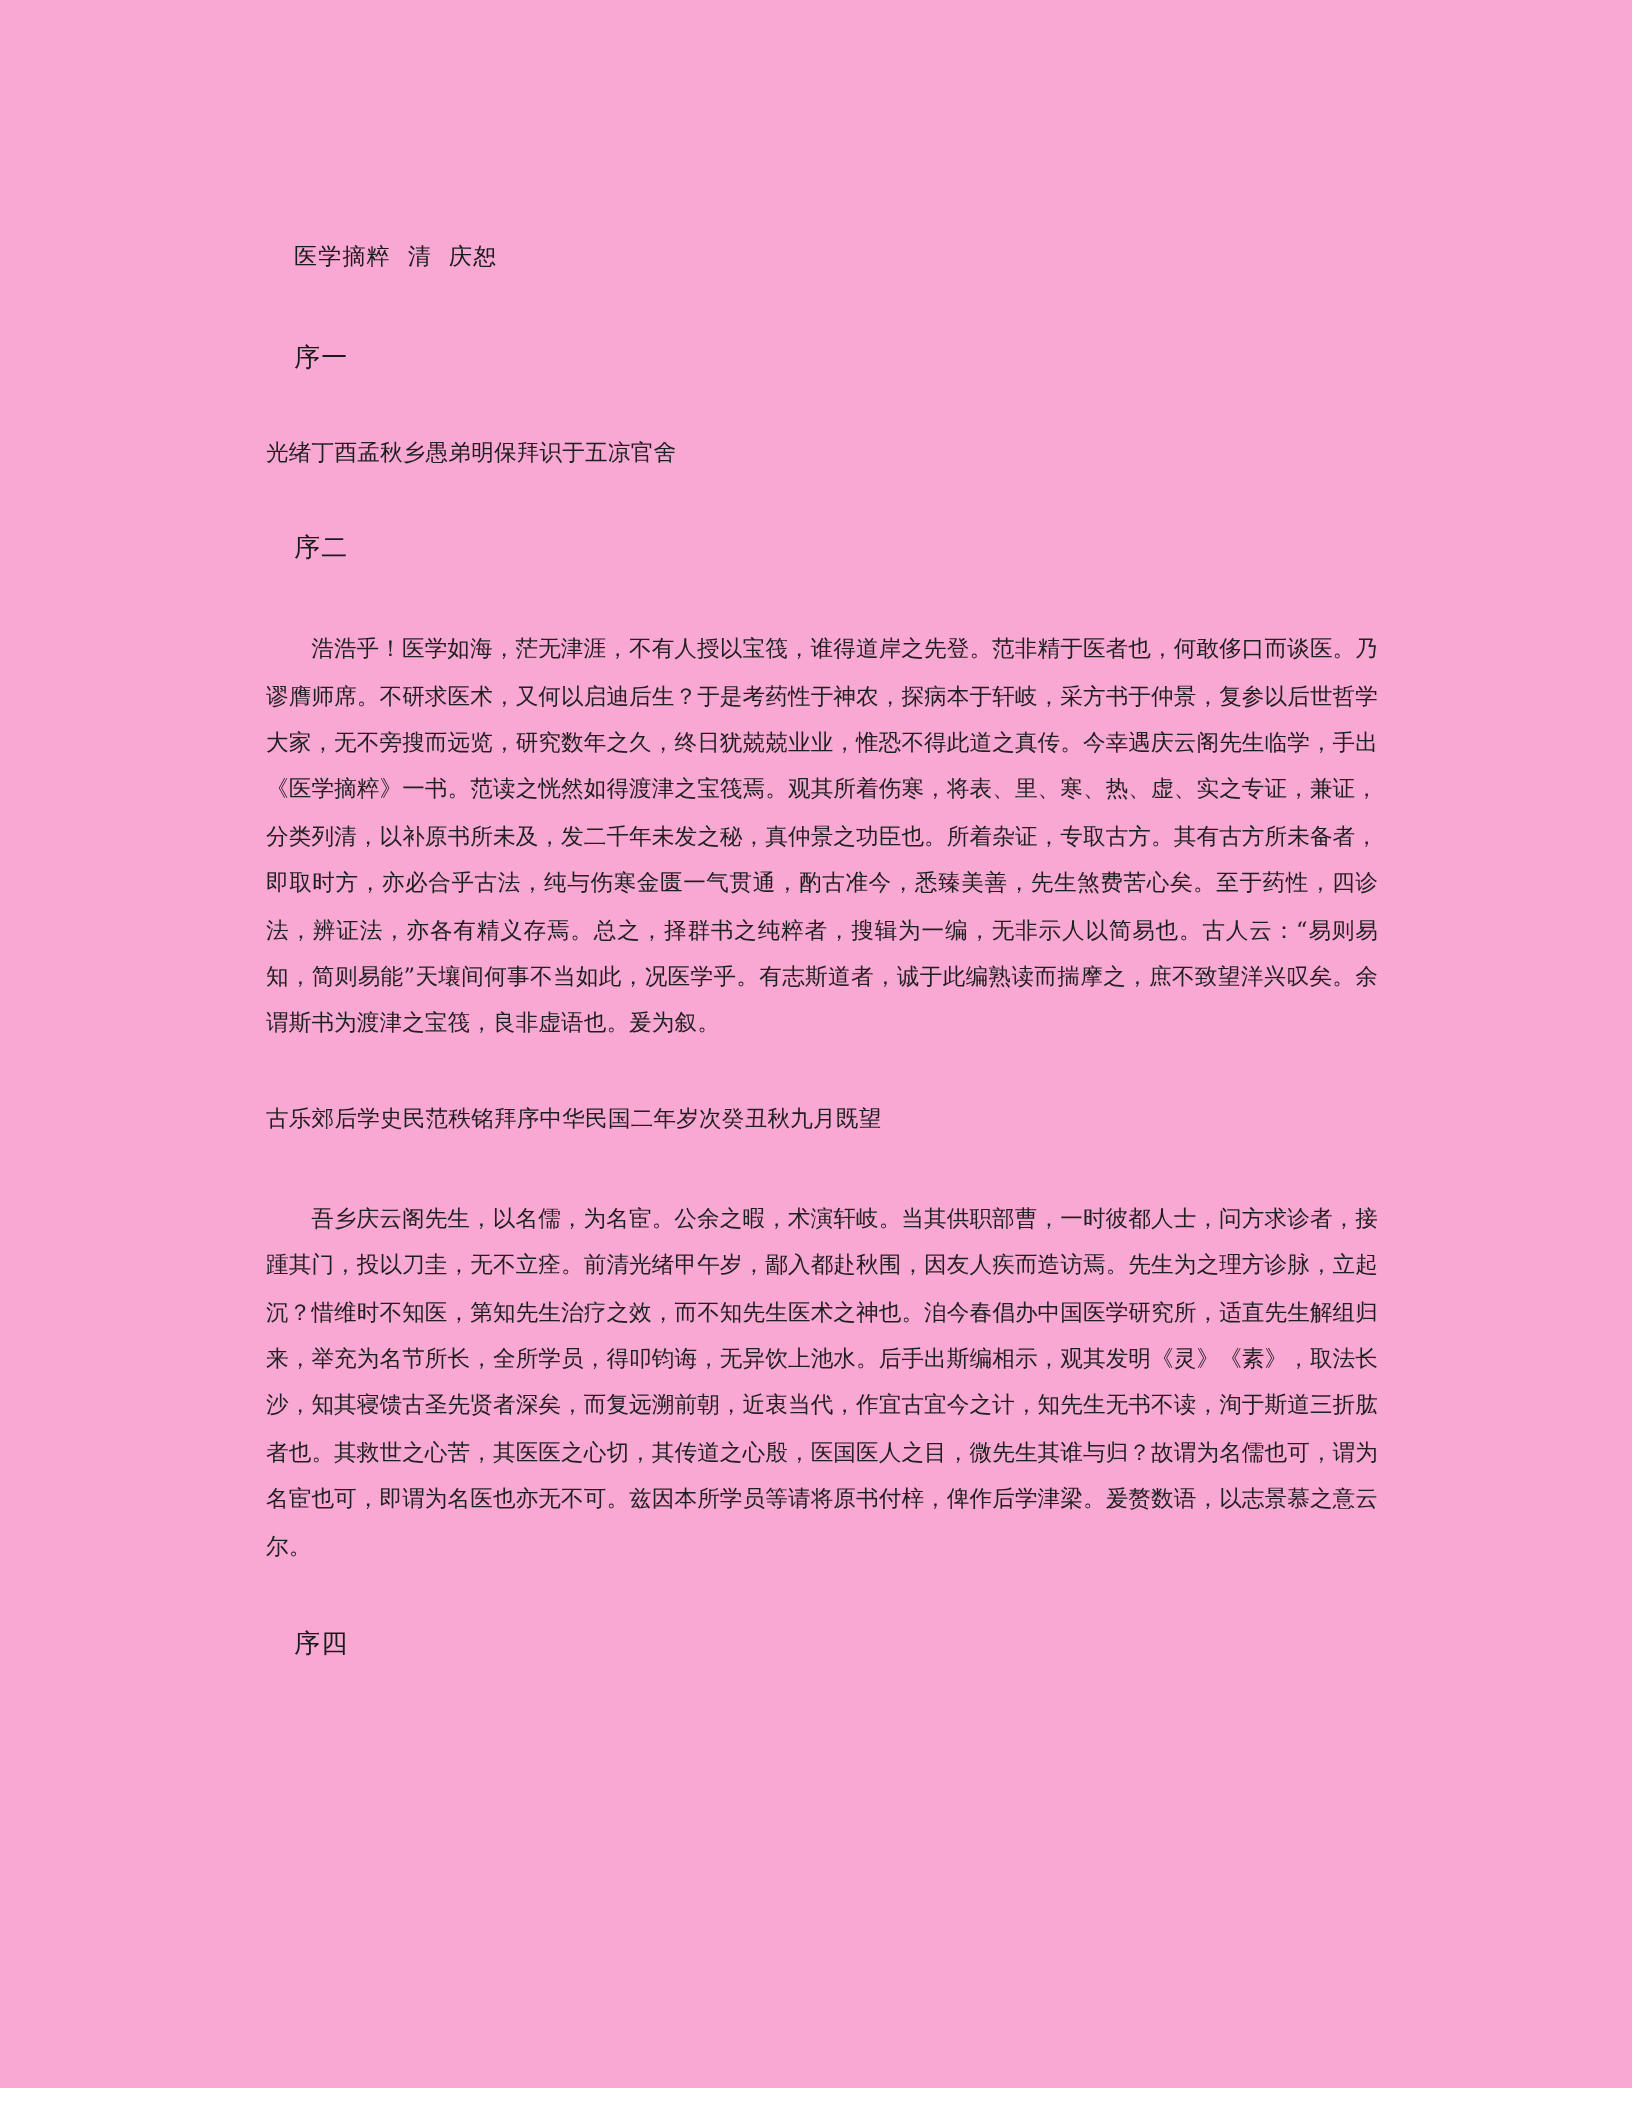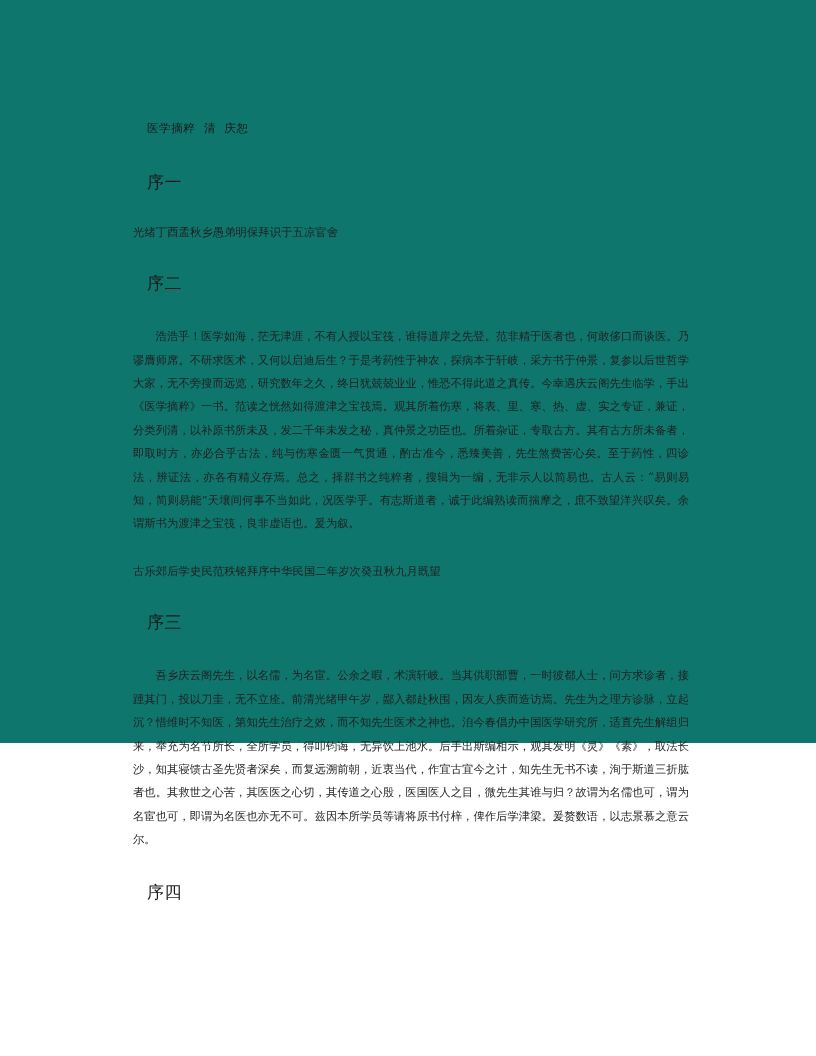--- a/index.html
+++ b/index.html
@@ -11,38 +11,38 @@
   body {
     width: 816px;
     height: 1056px;
     font-family: "DejaVu Serif", "Liberation Serif", serif;
     color: #1a1a1a;
     -webkit-font-smoothing: antialiased;
   }
   .page {
     box-sizing: border-box;
     width: 816px;
-    height: 743px;
+    height: 1044px;
     padding: 120px 128px 76px 133px;
-    background: #0f766e;
+    background: #f9a8d4;
     position: relative;
   }
   .doc-body {
     width: 556px;
   }
   .book-title {
     font-size: 11.5px;
     line-height: 1.5;
     letter-spacing: 0.6px;
     margin: 0 0 33px 14px;
     color: #1a1a1a;
     white-space: pre;
   }
   .section-heading {
-    font-size: 17px;
+    font-size: 13px;
     line-height: 1.5;
     letter-spacing: 0.6px;
     margin: 4px 0 29px 14px;
     color: #1a1a1a;
   }
   .para {
     font-size: 11.3px;
     line-height: 23.4px;
     text-align: justify;
     text-justify: inter-ideograph;
@@ -67,19 +67,18 @@
 
     <div class="book-title">医学摘粹  清  庆恕</div>
 
     <div class="section-heading">序一</div>
     <div class="signature">光绪丁酉孟秋乡愚弟明保拜识于五凉官舍</div>
 
     <div class="section-heading">序二</div>
     <p class="para">浩浩乎！医学如海，茫无津涯，不有人授以宝筏，谁得道岸之先登。范非精于医者也，何敢侈口而谈医。乃谬膺师席。不研求医术，又何以启迪后生？于是考药性于神农，探病本于轩岐，采方书于仲景，复参以后世哲学大家，无不旁搜而远览，研究数年之久，终日犹兢兢业业，惟恐不得此道之真传。今幸遇庆云阁先生临学，手出《医学摘粹》一书。范读之恍然如得渡津之宝筏焉。观其所着伤寒，将表、里、寒、热、虚、实之专证，兼证，分类列清，以补原书所未及，发二千年未发之秘，真仲景之功臣也。所着杂证，专取古方。其有古方所未备者，即取时方，亦必合乎古法，纯与伤寒金匮一气贯通，酌古准今，悉臻美善，先生煞费苦心矣。至于药性，四诊法，辨证法，亦各有精义存焉。总之，择群书之纯粹者，搜辑为一编，无非示人以简易也。古人云：“易则易知，简则易能”天壤间何事不当如此，况医学乎。有志斯道者，诚于此编熟读而揣摩之，庶不致望洋兴叹矣。余谓斯书为渡津之宝筏，良非虚语也。爰为叙。</p>
     <div class="signature">古乐郊后学史民范秩铭拜序中华民国二年岁次癸丑秋九月既望</div>
 
-    <div class="section-heading">序三</div>
     <p class="para">吾乡庆云阁先生，以名儒，为名宦。公余之暇，术演轩岐。当其供职部曹，一时彼都人士，问方求诊者，接踵其门，投以刀圭，无不立痊。前清光绪甲午岁，鄙入都赴秋围，因友人疾而造访焉。先生为之理方诊脉，立起沉？惜维时不知医，第知先生治疗之效，而不知先生医术之神也。洎今春倡办中国医学研究所，适直先生解组归来，举充为名节所长，全所学员，得叩钧诲，无异饮上池水。后手出斯编相示，观其发明《灵》《素》，取法长沙，知其寝馈古圣先贤者深矣，而复远溯前朝，近衷当代，作宜古宜今之计，知先生无书不读，洵于斯道三折肱者也。其救世之心苦，其医医之心切，其传道之心殷，医国医人之目，微先生其谁与归？故谓为名儒也可，谓为名宦也可，即谓为名医也亦无不可。兹因本所学员等请将原书付梓，俾作后学津梁。爰赘数语，以志景慕之意云尔。</p>
 
     <div class="section-heading">序四</div>
 
   </div>
 </div>
 
 </body></html>

